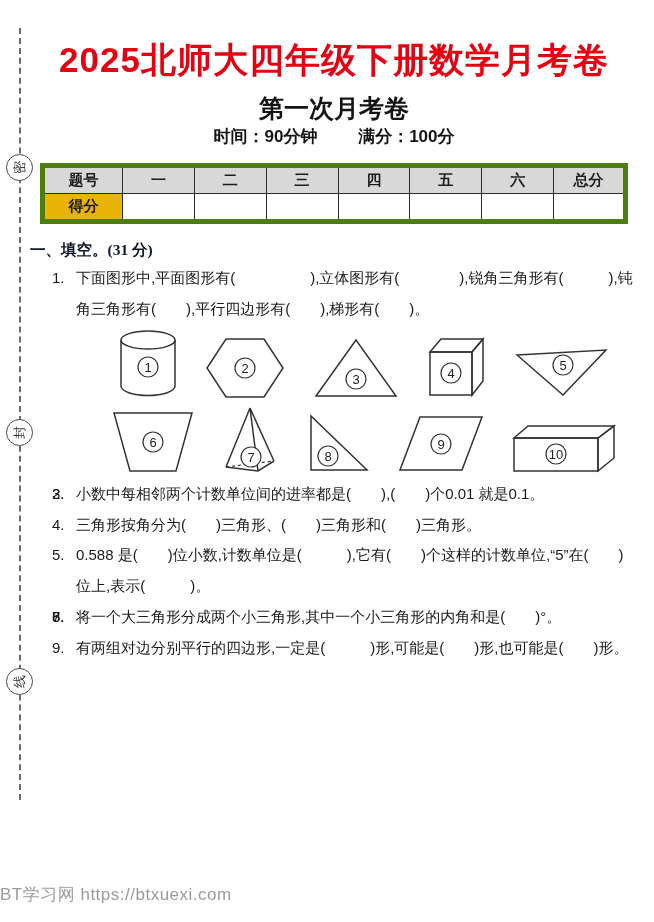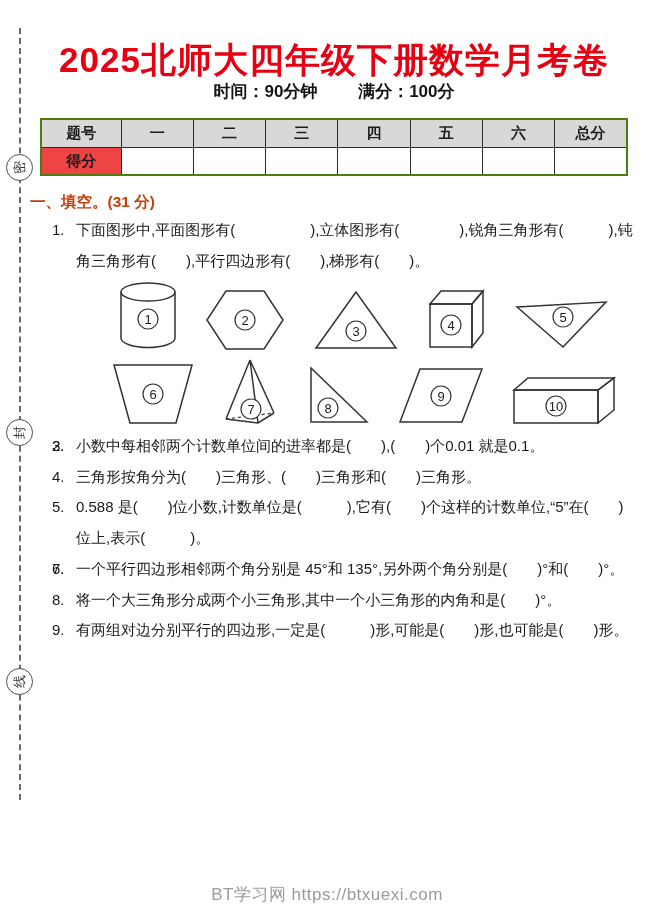--- a/index.html
+++ b/index.html
@@ -67,40 +67,41 @@
     color: #141414;
   }
   .meta span { margin: 0 18px; }
 
   
   table.score {
     border-collapse: collapse;
     width: 588px;
     margin: 15px auto 12px auto;
     table-layout: fixed;
-    border: 2px solid #4d7c0f;
+    border: 5px solid #4d7c0f;
   }
   table.score th, table.score td {
     border: 1.5px solid #2b2b2b;
     height: 28px;
     text-align: center;
     font-size: 15px;
     font-weight: 600;
     color: #1c1c1c;
   }
   table.score th { background: #d8d8d8; }
-  table.score td.label { background: #ef4444; }
+  table.score td.label { background: #eab308; }
   table.score col.first { width: 80px; }
 
   
   .section-heading {
     margin: 16px 0 2px 0;
     font-size: 15.5px;
     font-weight: 600;
-    color: #c2410c;
+    color: #0f172a;
+    font-family: Liberation Serif, serif;
   }
   .questions { margin-top: 2px; }
   .q {
     position: relative;
     padding-left: 24px;
     margin-left: 22px;
     font-size: 15px;
     line-height: 2.05;
     color: #1a1a1a;
   }
@@ -116,21 +117,20 @@
   }
   .figure-row svg { display: block; }
   .figure-row svg * { vector-effect: non-scaling-stroke; }
 
   
   .footer {
     position: absolute;
     left: 0;
     bottom: 16px;
     width: 100%;
-    text-align: center;
     font-size: 17px;
     color: #9b9b9b;
     letter-spacing: 0.5px;
   }
 </style>
 </head>
 <body>
 
 <div class="page">
 
@@ -141,20 +141,21 @@
   <div class="seal-circle c2">
     <span>封</span>
   </div>
   <div class="seal-circle c3">
     <span>线</span>
   </div>
 
   <div class="content">
 
     <div class="title">2025北师大四年级下册数学月考卷</div>
+    <div class="subtitle">第一次月考卷</div>
     <div class="meta">
       <span>时间：90分钟</span>
       <span>满分：100分</span>
     </div>
 
     <table class="score">
       <colgroup>
         <col class="first">
           <col>
           <col>
@@ -272,21 +273,20 @@
       </div>
       <div class="q">
         <span class="q-num">5.</span>
         <span>0.588 是(　　)位小数,计数单位是(　　　),它有(　　)个这样的计数单位,“5”在(　　)位上,表示(　　　)。</span>
       </div>
       <div class="q">
         <span class="q-num">6.</span>
       </div>
       <div class="q">
         <span class="q-num">7.</span>
-        <span>一个平行四边形相邻两个角分别是 45°和 135°,另外两个角分别是(　　)°和(　　)°。</span>
       </div>
       <div class="q">
         <span class="q-num">8.</span>
         <span>将一个大三角形分成两个小三角形,其中一个小三角形的内角和是(　　)°。</span>
       </div>
       <div class="q">
         <span class="q-num">9.</span>
         <span>有两组对边分别平行的四边形,一定是(　　　)形,可能是(　　)形,也可能是(　　)形。</span>
       </div>
 

